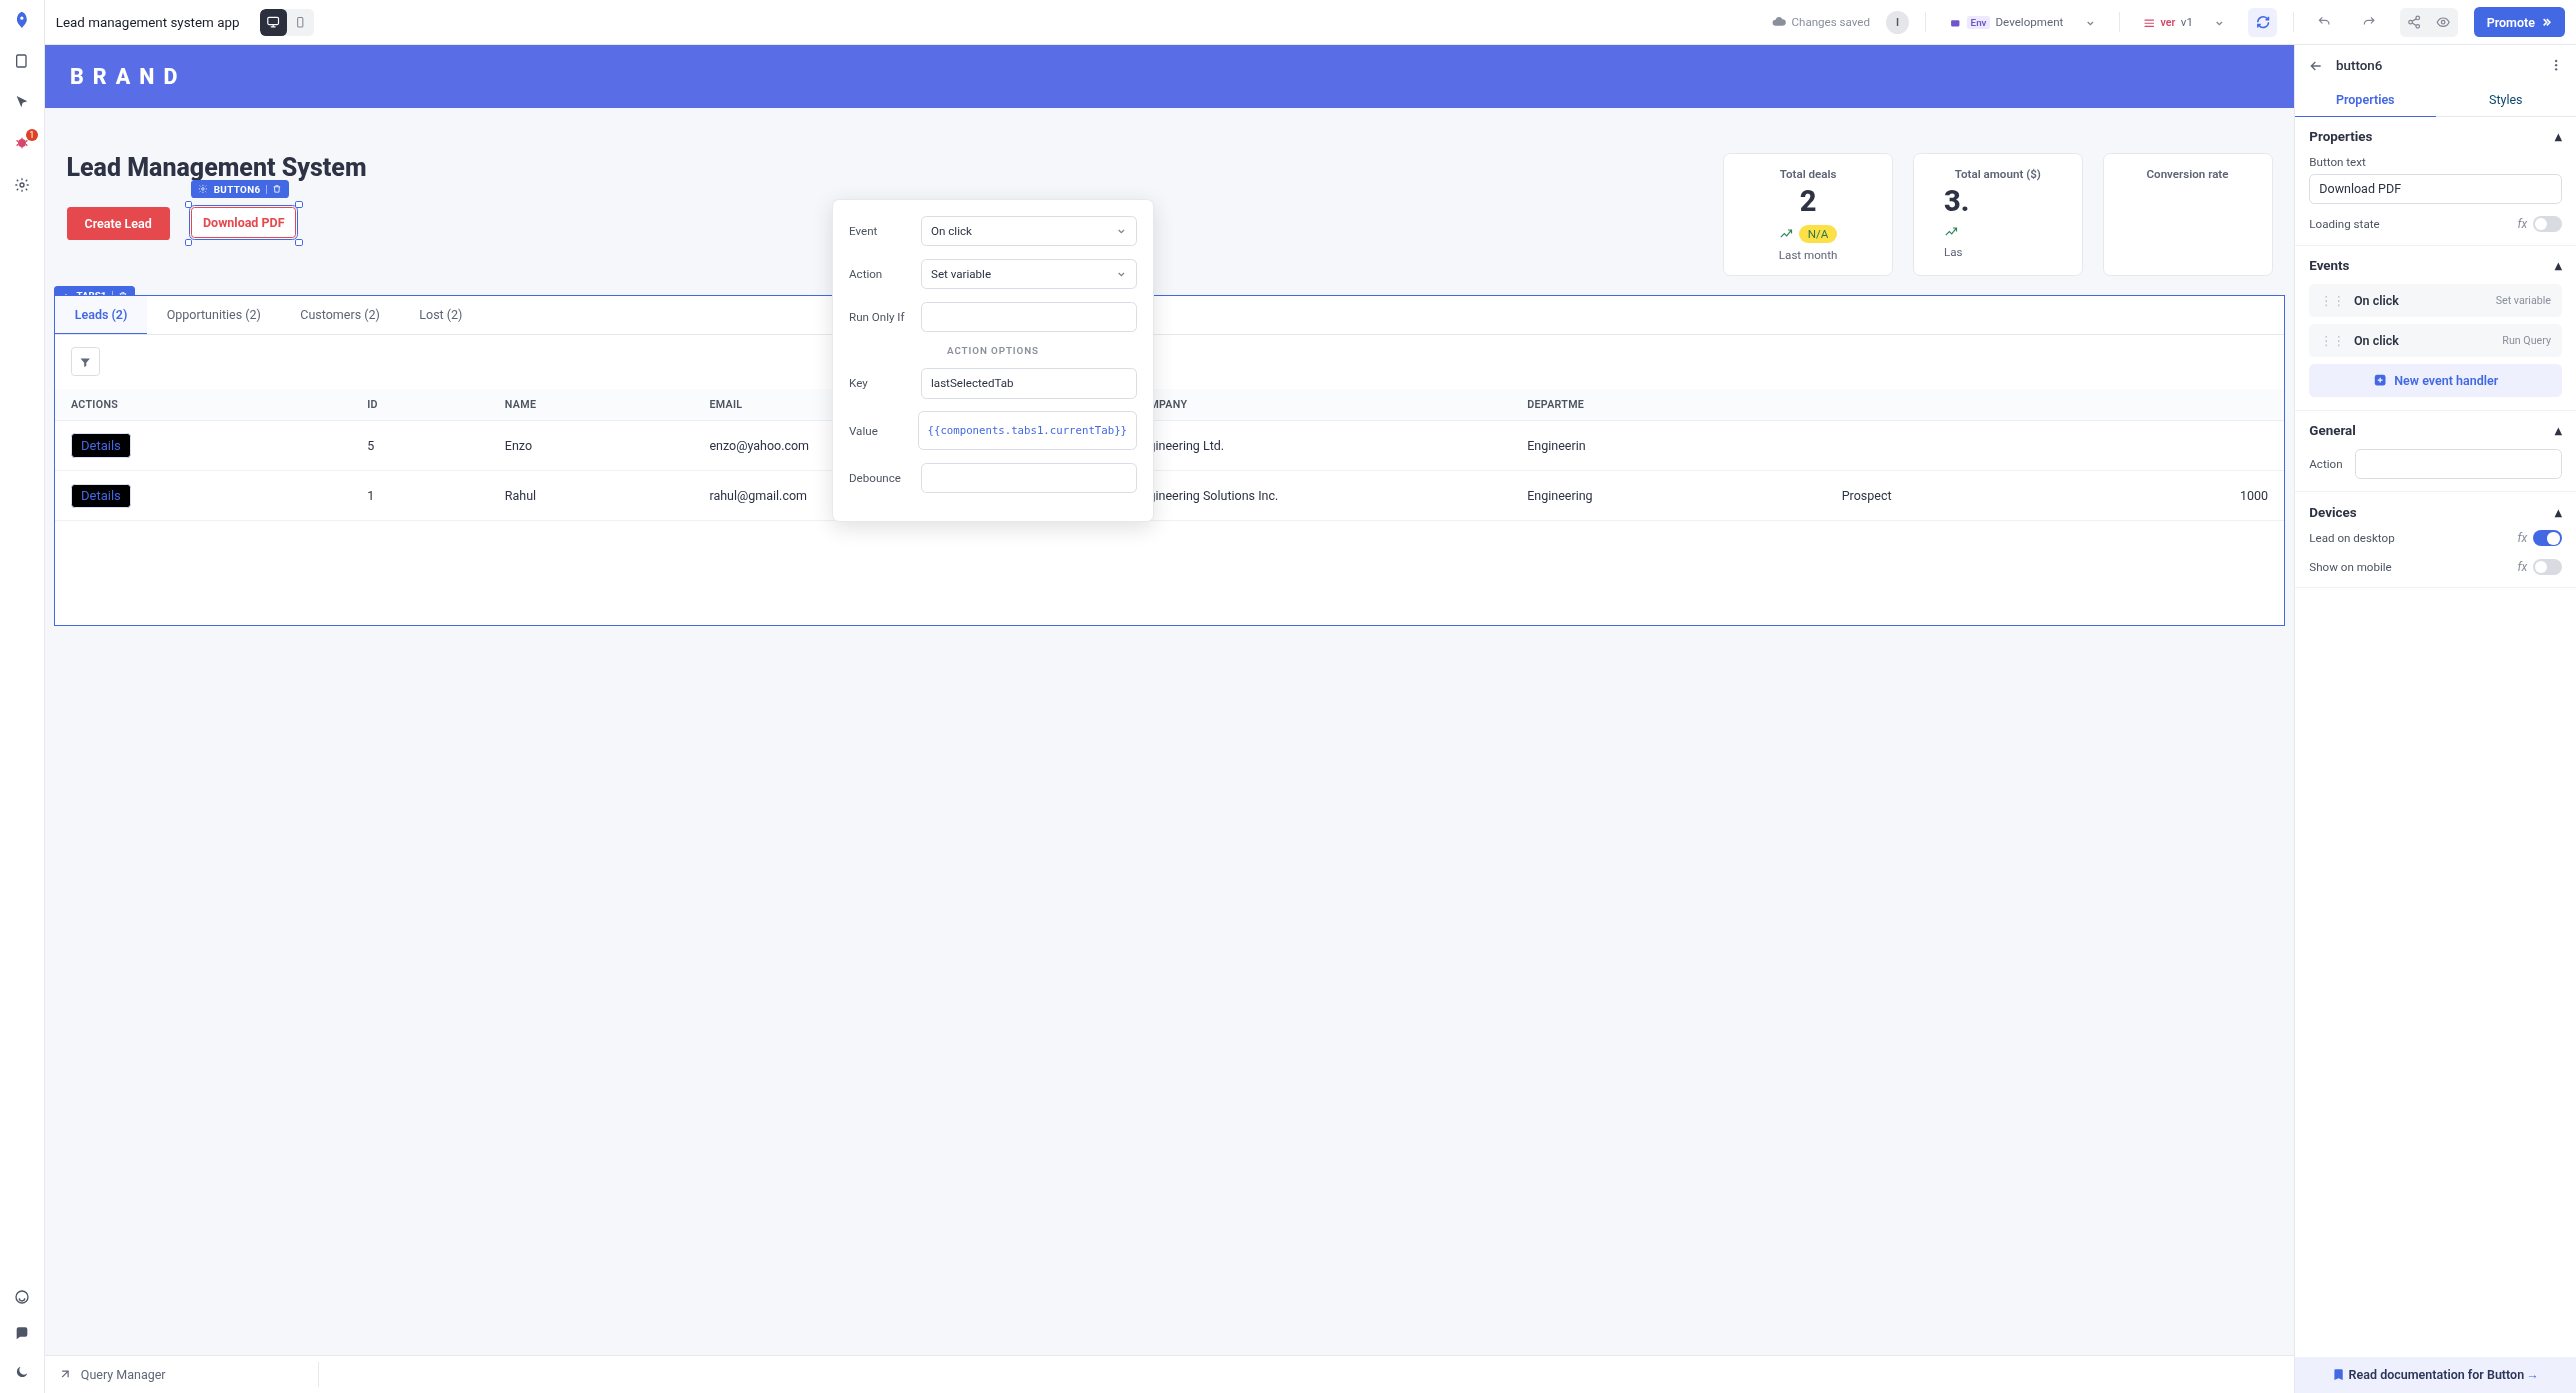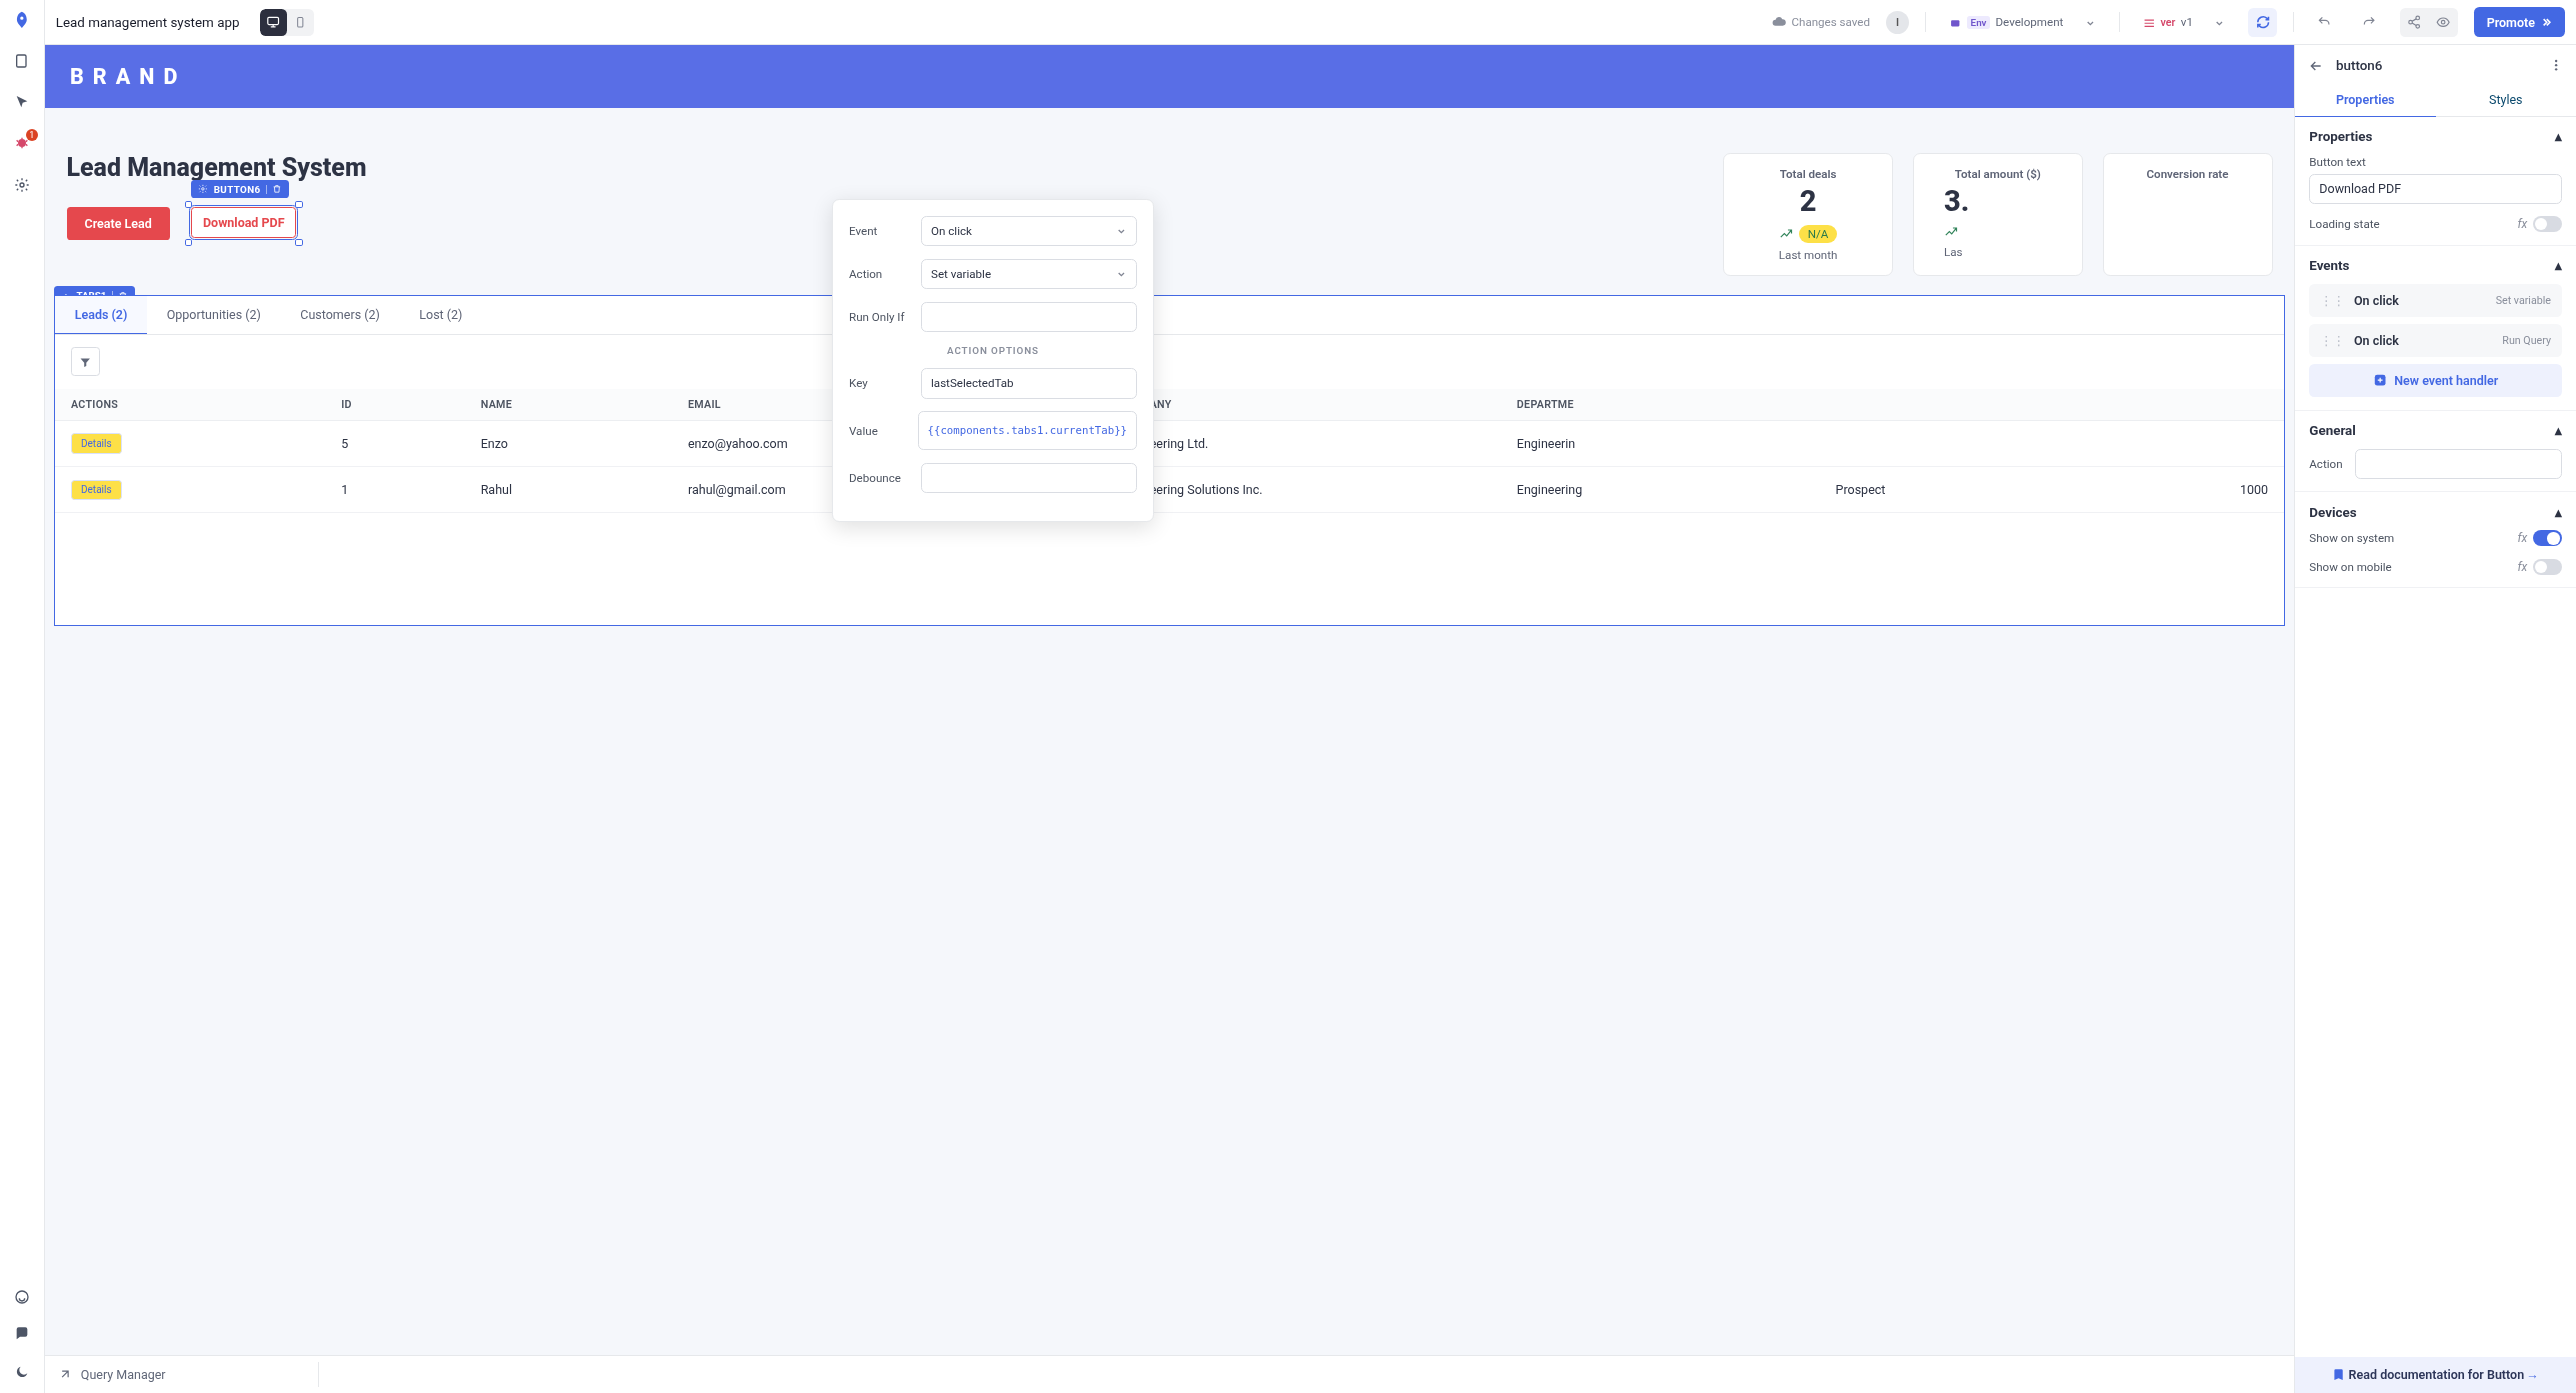--- a/index.html
+++ b/index.html
@@ -60,21 +60,21 @@
 .tabs-label { position: absolute; background: #4368E3; color: #fff; font-size: 9.8px; font-weight: 700; padding: 3.6px 7.2px; border-radius: 3.6px; display: flex; align-items: center; gap: 5.4px; left: 9px; }
 .tabs-wrap { margin: 9px 9px 0 9px; border: 1.8px solid #4368E3; background: #fff; height: 331px; position: relative; }
 .tabs-nav { display: flex; border-bottom: 0.9px solid #e6e8eb; }
 .tab-item { padding: 10.7px 19.7px; font-size: 12.5px; color: #5e6476; cursor: pointer; }
 .tab-item.active { color: #4368E3; font-weight: 600; border-bottom: 1.8px solid #4368E3; background: #f7f9ff; }
 .filter-row { padding: 12.5px 16px; }
 .filter-btn { width: 29px; height: 29px; border: 0.9px solid #dadde3; border-radius: 3.6px; background: #fff; display: flex; align-items: center; justify-content: center; color: #606778; cursor: pointer; }
 .data-table { width: 100%; border-collapse: collapse; }
 .data-table th { text-align: left; padding: 9px 16px; font-size: 10.7px; font-weight: 600; color: #4d5461; letter-spacing: 0.3px; background: #fafbfc; border-bottom: 0.9px solid #eceef1; }
 .data-table td { padding: 12.5px 16px; font-size: 12.5px; color: #2d3344; border-bottom: 0.9px solid #f0f1f4; }
-.details-btn { background: #fde047; color: #4368E3; border: 0.9px solid #d9e1fb; padding: 3.6px 9px; border-radius: 3.6px; font-size: 10px; cursor: pointer; }
+.details-btn { background: #000000; color: #4368E3; border: 0.9px solid #d9e1fb; padding: 3.6px 9px; border-radius: 3.6px; font-size: 13px; cursor: pointer; }
 .data-table td.amt { text-align: right; }
 
 
 .action-popup { position: absolute; top: 154px; left: 787px; width: 322px; background: #fff; border: 0.9px solid #e6e8eb; border-radius: 7.2px; box-shadow: 0 5.4px 21.5px rgba(0,0,0,0.12); padding: 16px; z-index: 10; }
 .popup-row { display: flex; align-items: center; margin-bottom: 12.5px; }
 .popup-row label { width: 72px; font-size: 11.6px; color: #4d5461; }
 .popup-select, .popup-input { flex: 1; border: 0.9px solid #dadde3; border-radius: 5.4px; padding: 7.2px 9px; font-size: 11.6px; color: #2d3344; background: #fff; display: flex; align-items: center; justify-content: space-between; }
 .popup-input.code { color: #4368E3; font-family: monospace; font-size: 10.7px; line-height: 1.3; }
 .popup-divider-label { text-align: center; font-size: 9.8px; font-weight: 600; color: #8a8f9c; letter-spacing: 0.9px; margin: 7.2px 0 12.5px; }
 
@@ -500,21 +500,21 @@
         <input class="rp-input" style="flex: 1 1 0%;" value="">
       </div>
     </div>
 
     <div class="rp-section">
       <div class="rp-section-head">
         <span>Devices</span>
         <span>▴</span>
       </div>
       <div class="rp-row" style="margin-top:5.4px;">
-        <span class="rp-field-label" style="margin:0;">Show on system</span>
+        <span class="rp-field-label" style="margin:0;">Lead on desktop</span>
         <div style="display:flex;align-items:center;">
           <span class="fx-label">fx</span>
           <div class="toggle on">
               <div class="knob"></div>
             </div>
         </div>
       </div>
       <div class="rp-row">
         <span class="rp-field-label" style="margin:0;">Show on mobile</span>
         <div style="display:flex;align-items:center;">

